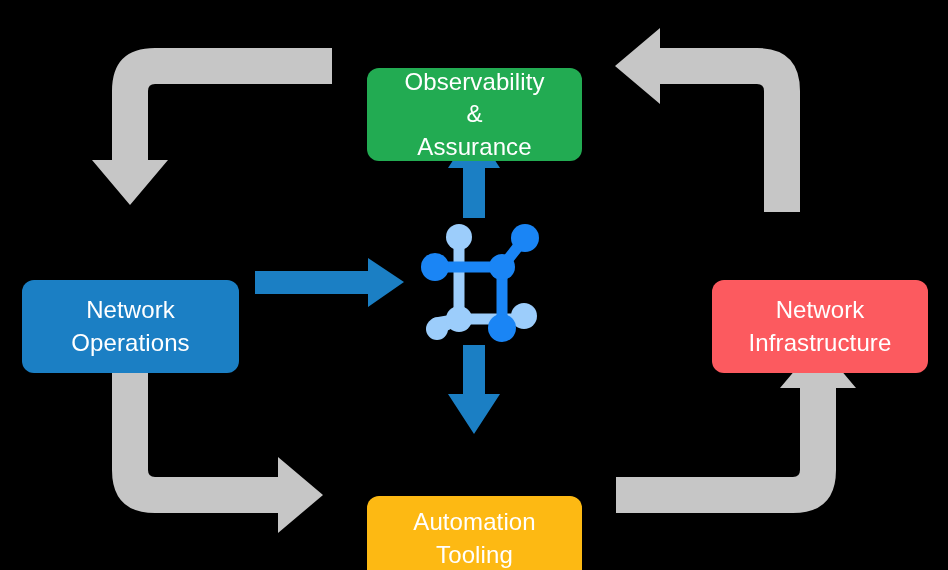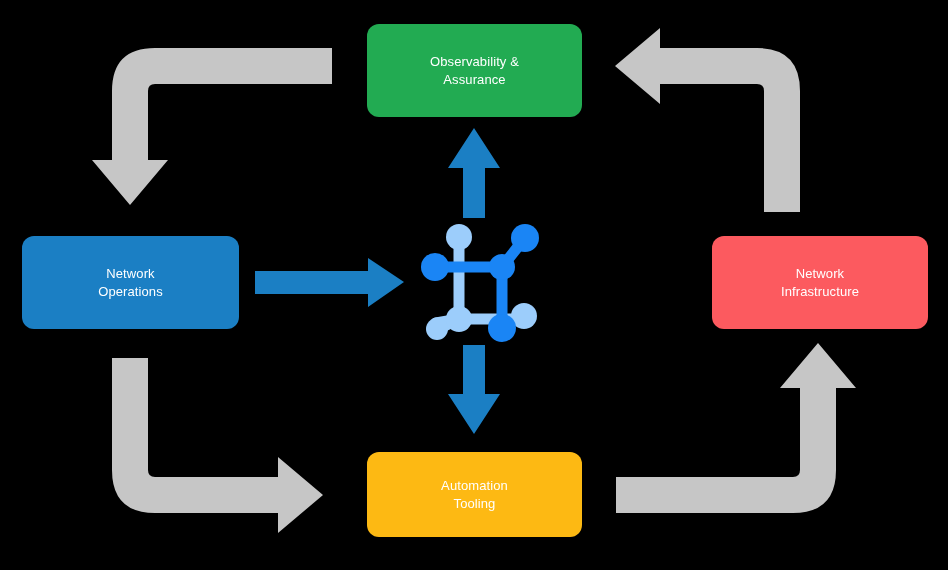--- a/index.html
+++ b/index.html
@@ -17,27 +17,28 @@
     font-family: "Liberation Sans", "DejaVu Sans", sans-serif;
   }
   .node-box {
     position: absolute;
     border-radius: 12px;
     display: flex;
     align-items: center;
     justify-content: center;
     text-align: center;
     color: #ffffff;
-    font-size: 13px;
+    font-size: 24px;
     line-height: 1.35;
     font-weight: 400;
     letter-spacing: 0.1px;
     box-sizing: border-box;
     padding: 6px 27px;
     white-space: pre-line;
+    margin-top: 44px;
   }
   #box-observability { left: 367px; top: 24px;  width: 215px; height: 93px; }
   #box-operations    { left: 22px;  top: 236px; width: 217px; height: 93px; }
   #box-infrastructure{ left: 712px; top: 236px; width: 216px; height: 93px; }
   #box-automation    { left: 367px; top: 452px; width: 215px; height: 85px; }
 
   .svg-layer {
     position: absolute;
     left: 0; top: 0;
     width: 948px;

